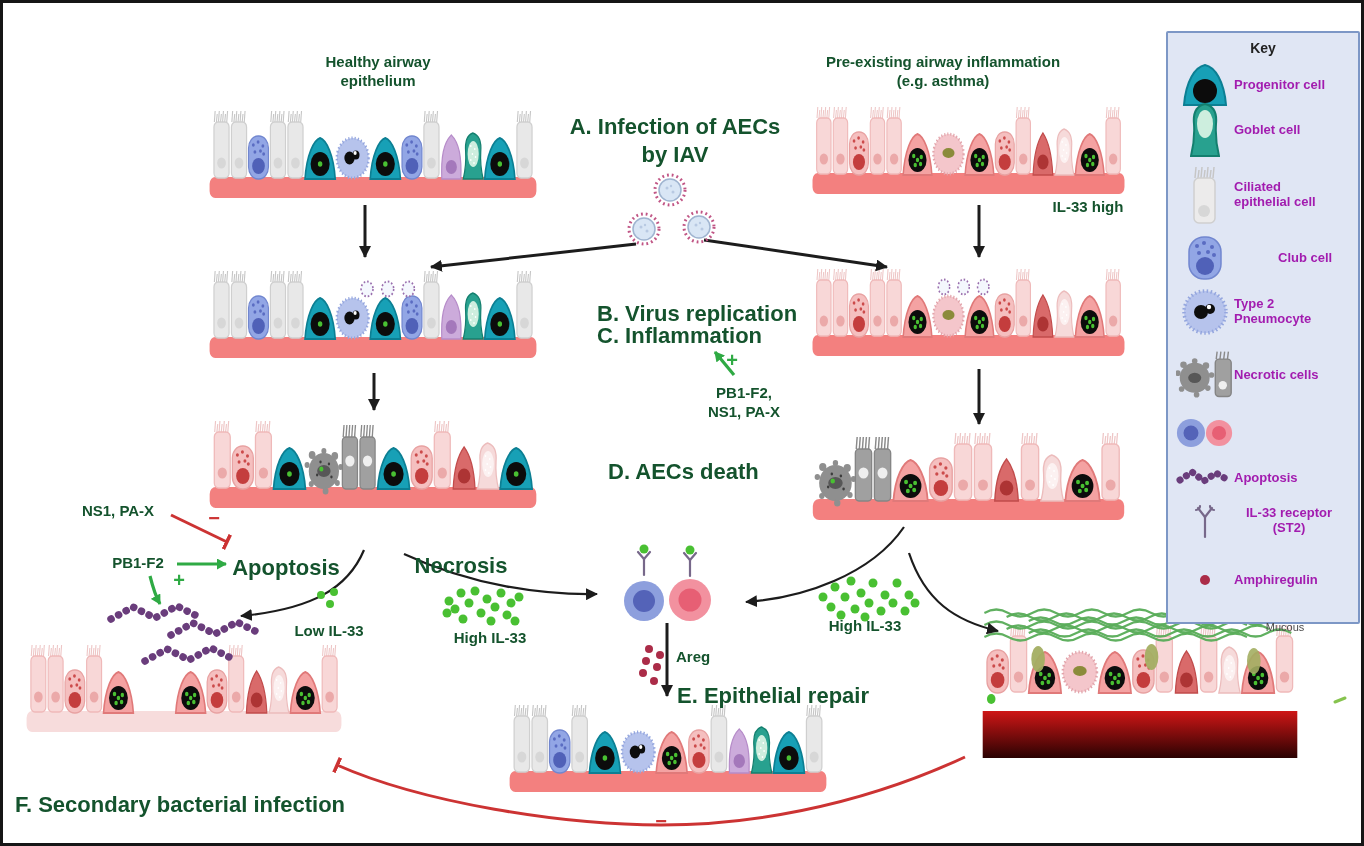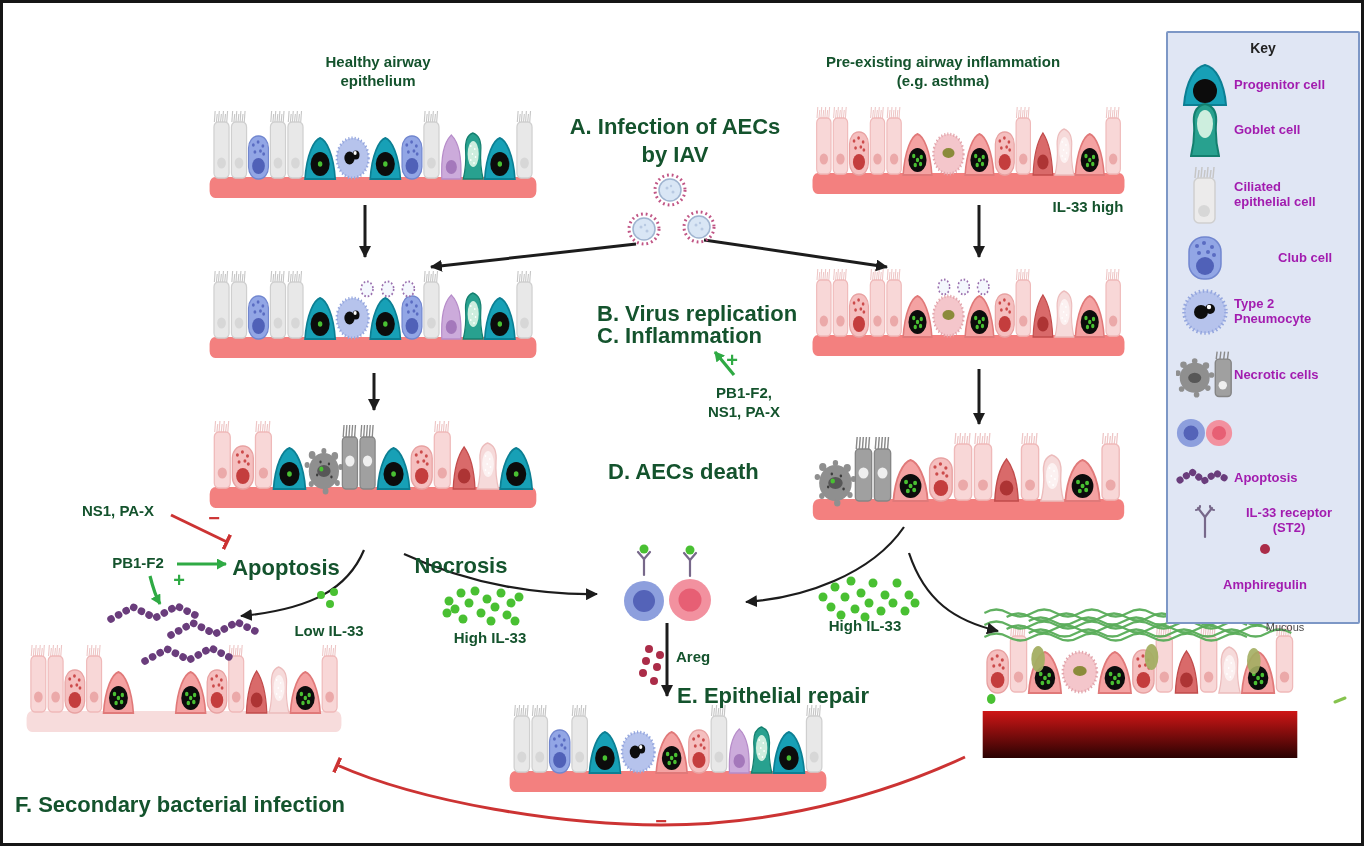--- a/index.html
+++ b/index.html
@@ -186,21 +186,21 @@
               <path d="M12,14 L5,5"></path>
               <path d="M12,14 L19,5"></path>
               <path d="M3,7 a4,4 0 0 0 4,-4"></path>
               <path d="M21,7 a4,4 0 0 1 -4,-4"></path>
             </g>
           </svg>
         </span>
       <span class="key-label ta-c">IL-33 receptor
 (ST2)</span>
     </div>
-    <div class="key-item short" style="top:487px;flex-direction:column;">
+    <div class="key-item short" style="top:532px;">
       <span class="key-icon">
           <svg width="14" height="14" viewBox="0 0 14 14">
             <circle cx="7" cy="7" r="5" fill="#ab2c48"></circle>
           </svg>
         </span>
       <span class="key-label">Amphiregulin</span>
     </div>
   </div>
 
   <div id="rows">

